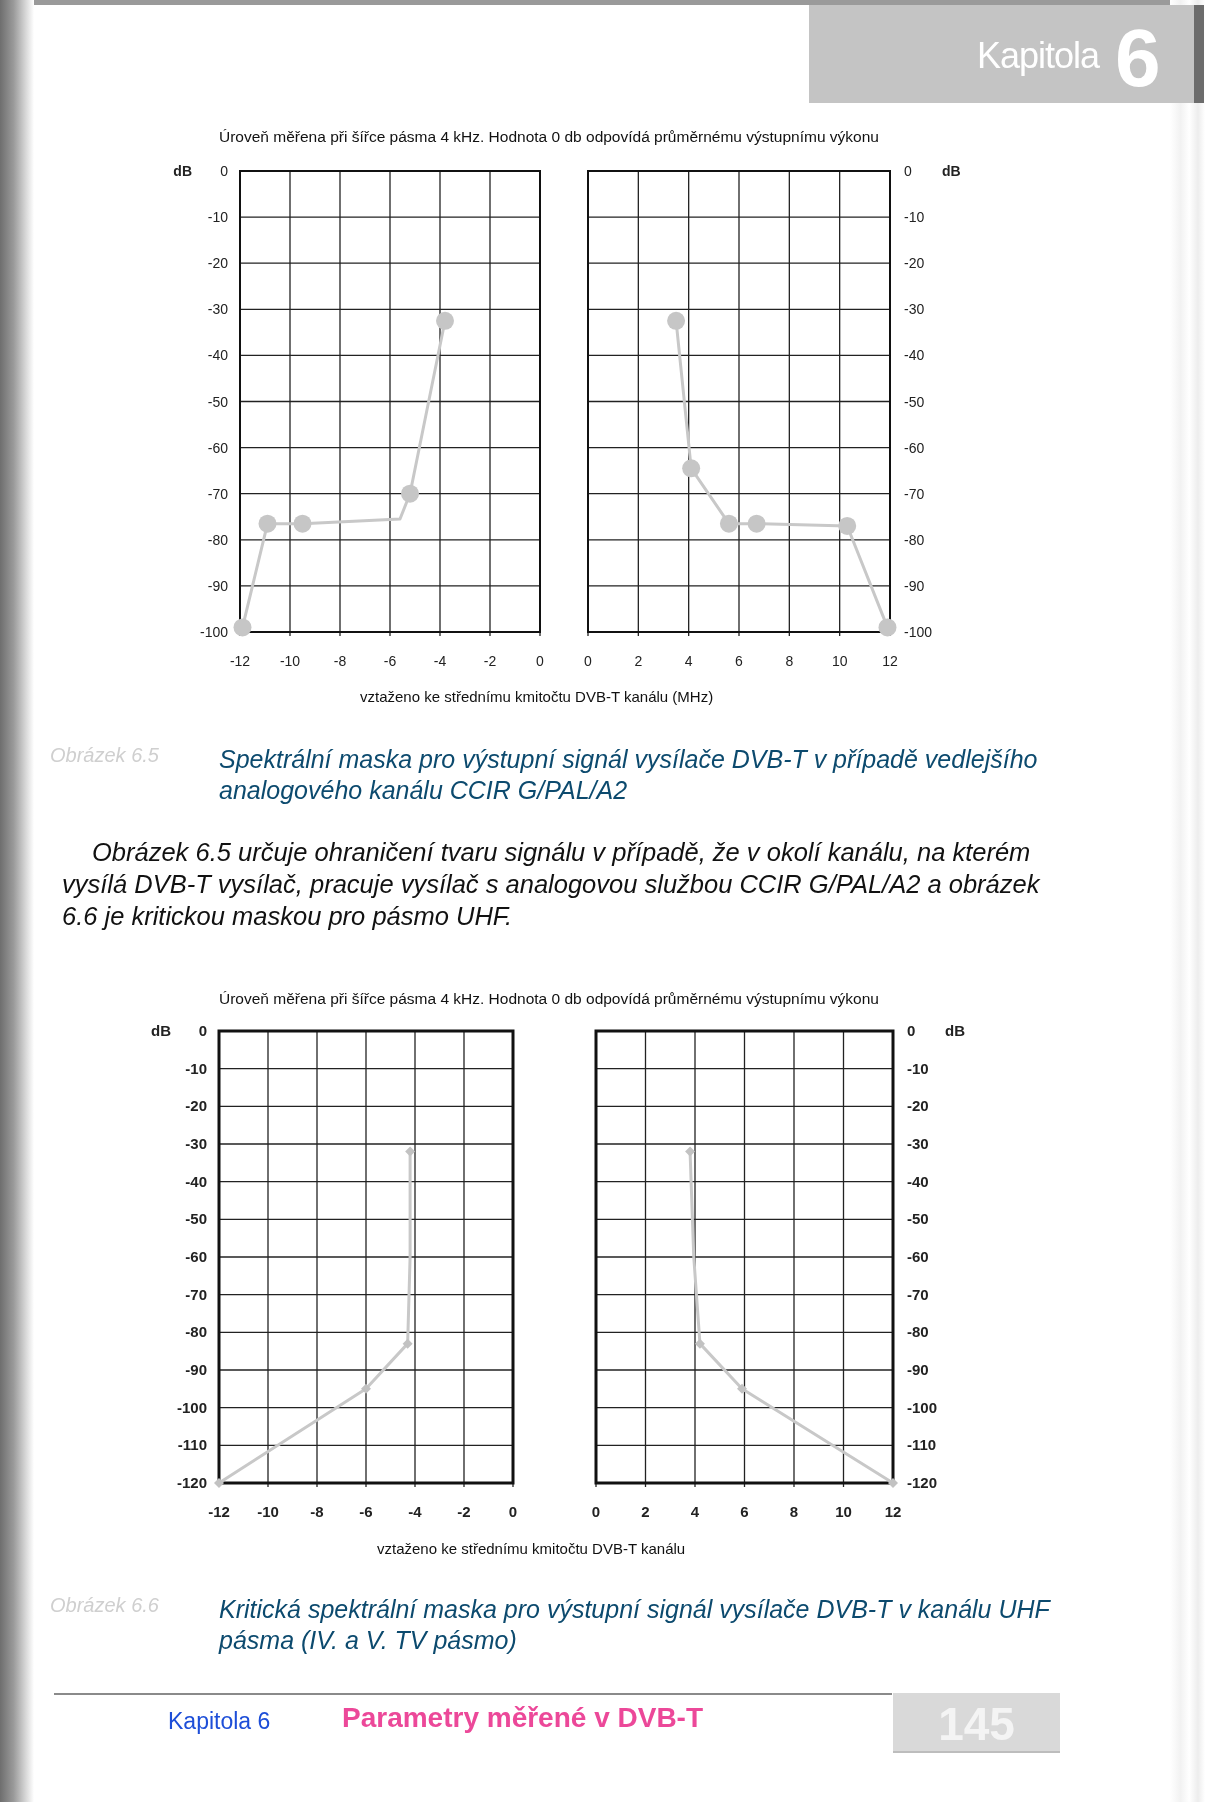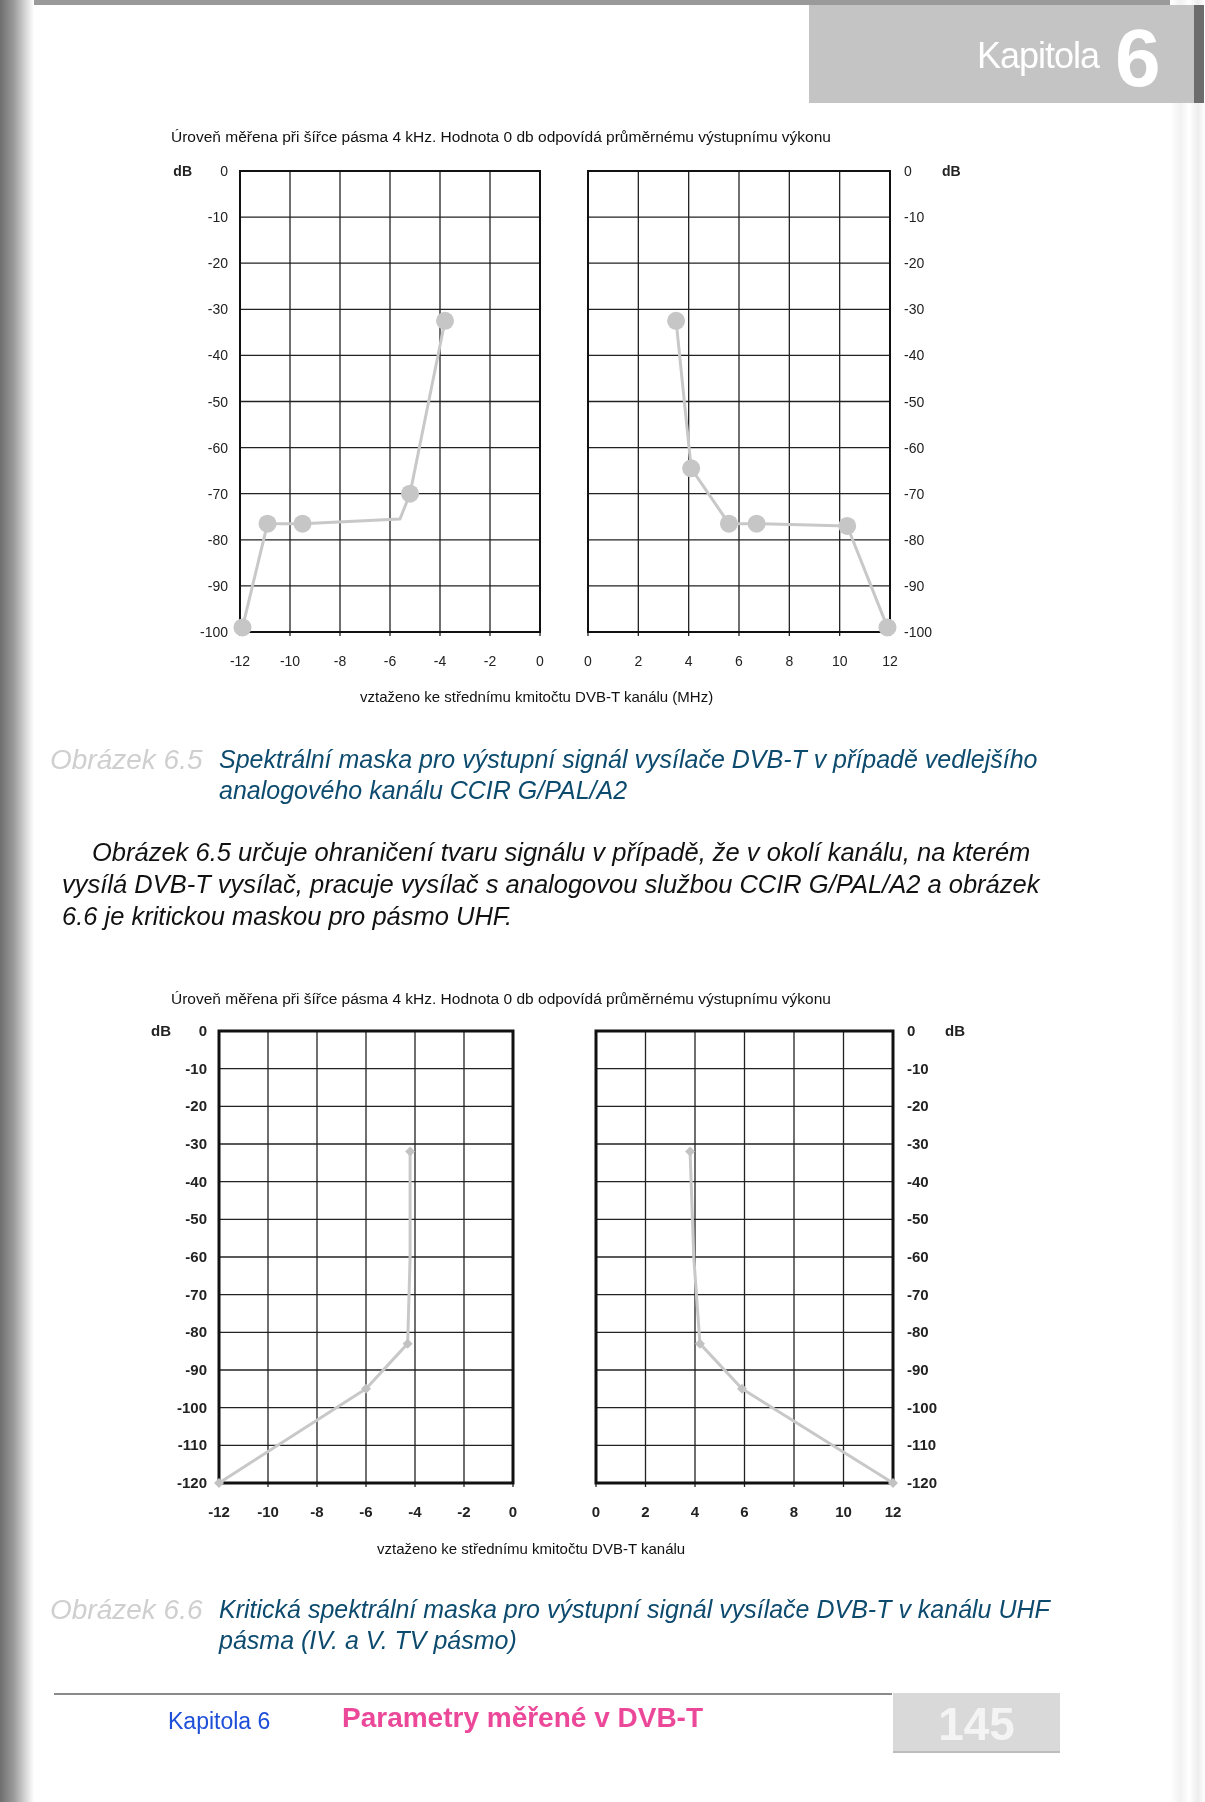--- a/index.html
+++ b/index.html
@@ -12,27 +12,27 @@
   .spine { position:absolute; left:0; top:0; width:34px; height:1802px;
     background:linear-gradient(to right,#6e6e6e 0%,#9a9a9a 40%,#d6d6d6 75%,#ffffff 100%); }
   .right-edge { position:absolute; left:1170px; top:0; width:35px; height:1802px;
     background:linear-gradient(to right,#ffffff 0%,#f2f2f2 30%,#ffffff 55%,#ededed 80%,#ffffff 100%); }
   .chapter-tab { position:absolute; left:781px; top:5px; width:395px; height:98px;
     background:#c4c4c4;margin-left:28px; }
   .chapter-tab .dark { position:absolute; right:0; top:0; width:10px; height:98px; background:#6c6c6c; }
   .chapter-tab .word { position:absolute; left:168px; top:30px; font-size:36px; color:#ffffff; letter-spacing:-1px; }
   .chapter-tab .num { position:absolute; left:306px; top:6px; font-size:82px; font-weight:bold; color:#ffffff; }
 
-  .fig-note { position:absolute; font-size:15.5px; color:#111; white-space:nowrap; }
+  .fig-note { position:absolute; font-size:15.5px; color:#111; white-space:nowrap;margin-left:48px; }
   svg.chart { position:absolute; overflow:visible; }
   svg.chart text { font-family:"Liberation Sans", sans-serif; fill:#222; }
   .xlabel { position:absolute; font-size:15px; color:#111; white-space:nowrap; }
 
   .caption { position:absolute; left:50px; width:1080px; }
-  .caption .label { position:absolute; left:0; top:0; font-style:italic; font-size:28px; color:#cfcfcf; white-space:nowrap; }
+  .caption .label { position:absolute; left:0; top:0; font-style:italic; font-size:20px; color:#cfcfcf; white-space:nowrap; }
   .caption .text { position:absolute; left:169px; top:0; font-style:italic; font-size:25px; line-height:31px; color:#0c4a6e; width:900px; }
 
   .body-text { position:absolute; left:62px; top:836px; width:1010px; font-size:25.5px; line-height:32px; color:#111; text-indent:30px;font-style:italic; }
 
   .footer-line { position:absolute; left:54px; top:1693px; width:838px; height:2px; background:#8a8a8a; }
   .footer-chapter { position:absolute; left:168px; top:1708px; font-size:23px; color:#1d4ed8; white-space:nowrap; }
   .footer-title { position:absolute; left:342px; top:1702px; font-size:28px; color:#ec4899; font-weight:bold; white-space:nowrap; }
   .page-box { position:absolute; left:893px; top:1693px; width:167px; height:58px; background:#d9d9d9; border-bottom:2px solid #bdbdbd; }
   .page-box span { position:absolute; left:0; top:4px; width:167px; text-align:center; font-size:46px; font-weight:bold; color:#f4f4f4; }
 </style>

